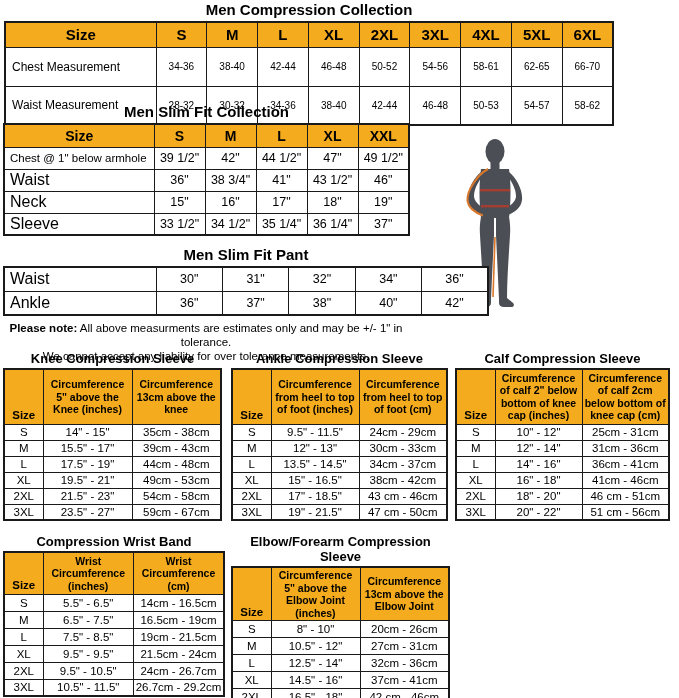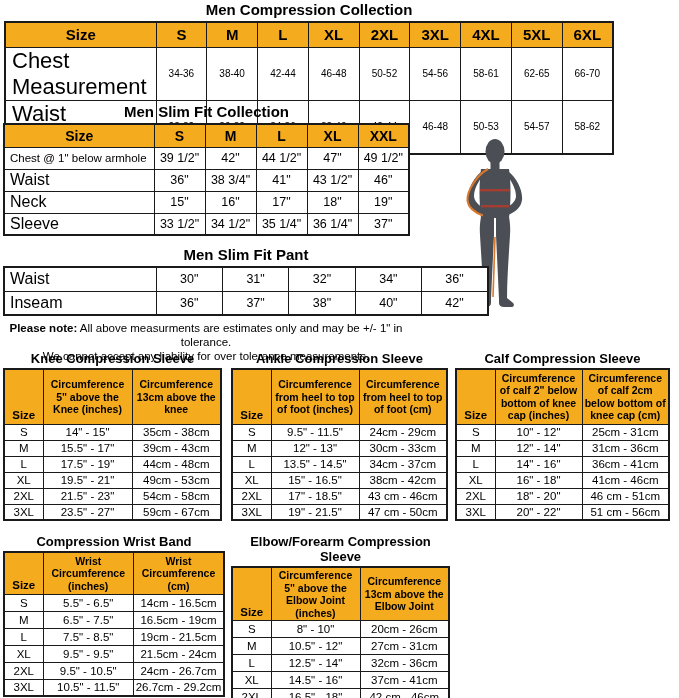--- a/index.html
+++ b/index.html
@@ -17,21 +17,21 @@
   .sec-title.big{font-size:15px;line-height:18px;margin-bottom:2px;}
   .sec-title.small{font-size:13px;line-height:15px;margin-bottom:2px;}
   table.tbl{border-collapse:collapse;table-layout:fixed;width:100%;background:#fff;
             border:2px solid var(--border);}
   .tbl th,.tbl td{border:1.5px solid var(--border);text-align:center;vertical-align:middle;
             padding:0;overflow:hidden;color:#000;}
   .tbl th{background:var(--amber);font-weight:bold;}
   
   .t1 thead tr{height:25px;} .t1 tbody tr{height:39px;}
   .t1 th{font-size:15px;} .t1 td{font-size:10px;}
-  .t1 td:first-child{font-size:22px;text-align:left;padding-left:6px;}
+  .t1 td:first-child{font-size:12px;text-align:left;padding-left:6px;}
   
   .t2 thead tr{height:23px;} .t2 tbody tr{height:22px;}
   .t2 th{font-size:14px;} .t2 td{font-size:12.5px;}
   .t2 td:first-child{font-size:16px;text-align:left;padding-left:5px;}
   .t2 tbody tr:first-child td:first-child{font-size:11.5px;}
   
   .t3 tbody tr{height:24px;} .t3 td{font-size:12.5px;}
   .t3 td:first-child{font-size:16px;text-align:left;padding-left:5px;}
   
   .s th{font-size:10.5px;line-height:12.5px;padding:1px 2px;}
@@ -180,21 +180,21 @@
   <tbody>
         <tr>
           <td>Waist</td>
           <td>30"</td>
           <td>31"</td>
           <td>32"</td>
           <td>34"</td>
           <td>36"</td>
         </tr>
         <tr>
-          <td>Inseam</td>
+          <td>Ankle</td>
           <td>36"</td>
           <td>37"</td>
           <td>38"</td>
           <td>40"</td>
           <td>42"</td>
         </tr>
       </tbody>
     </table>
 </div>
 

